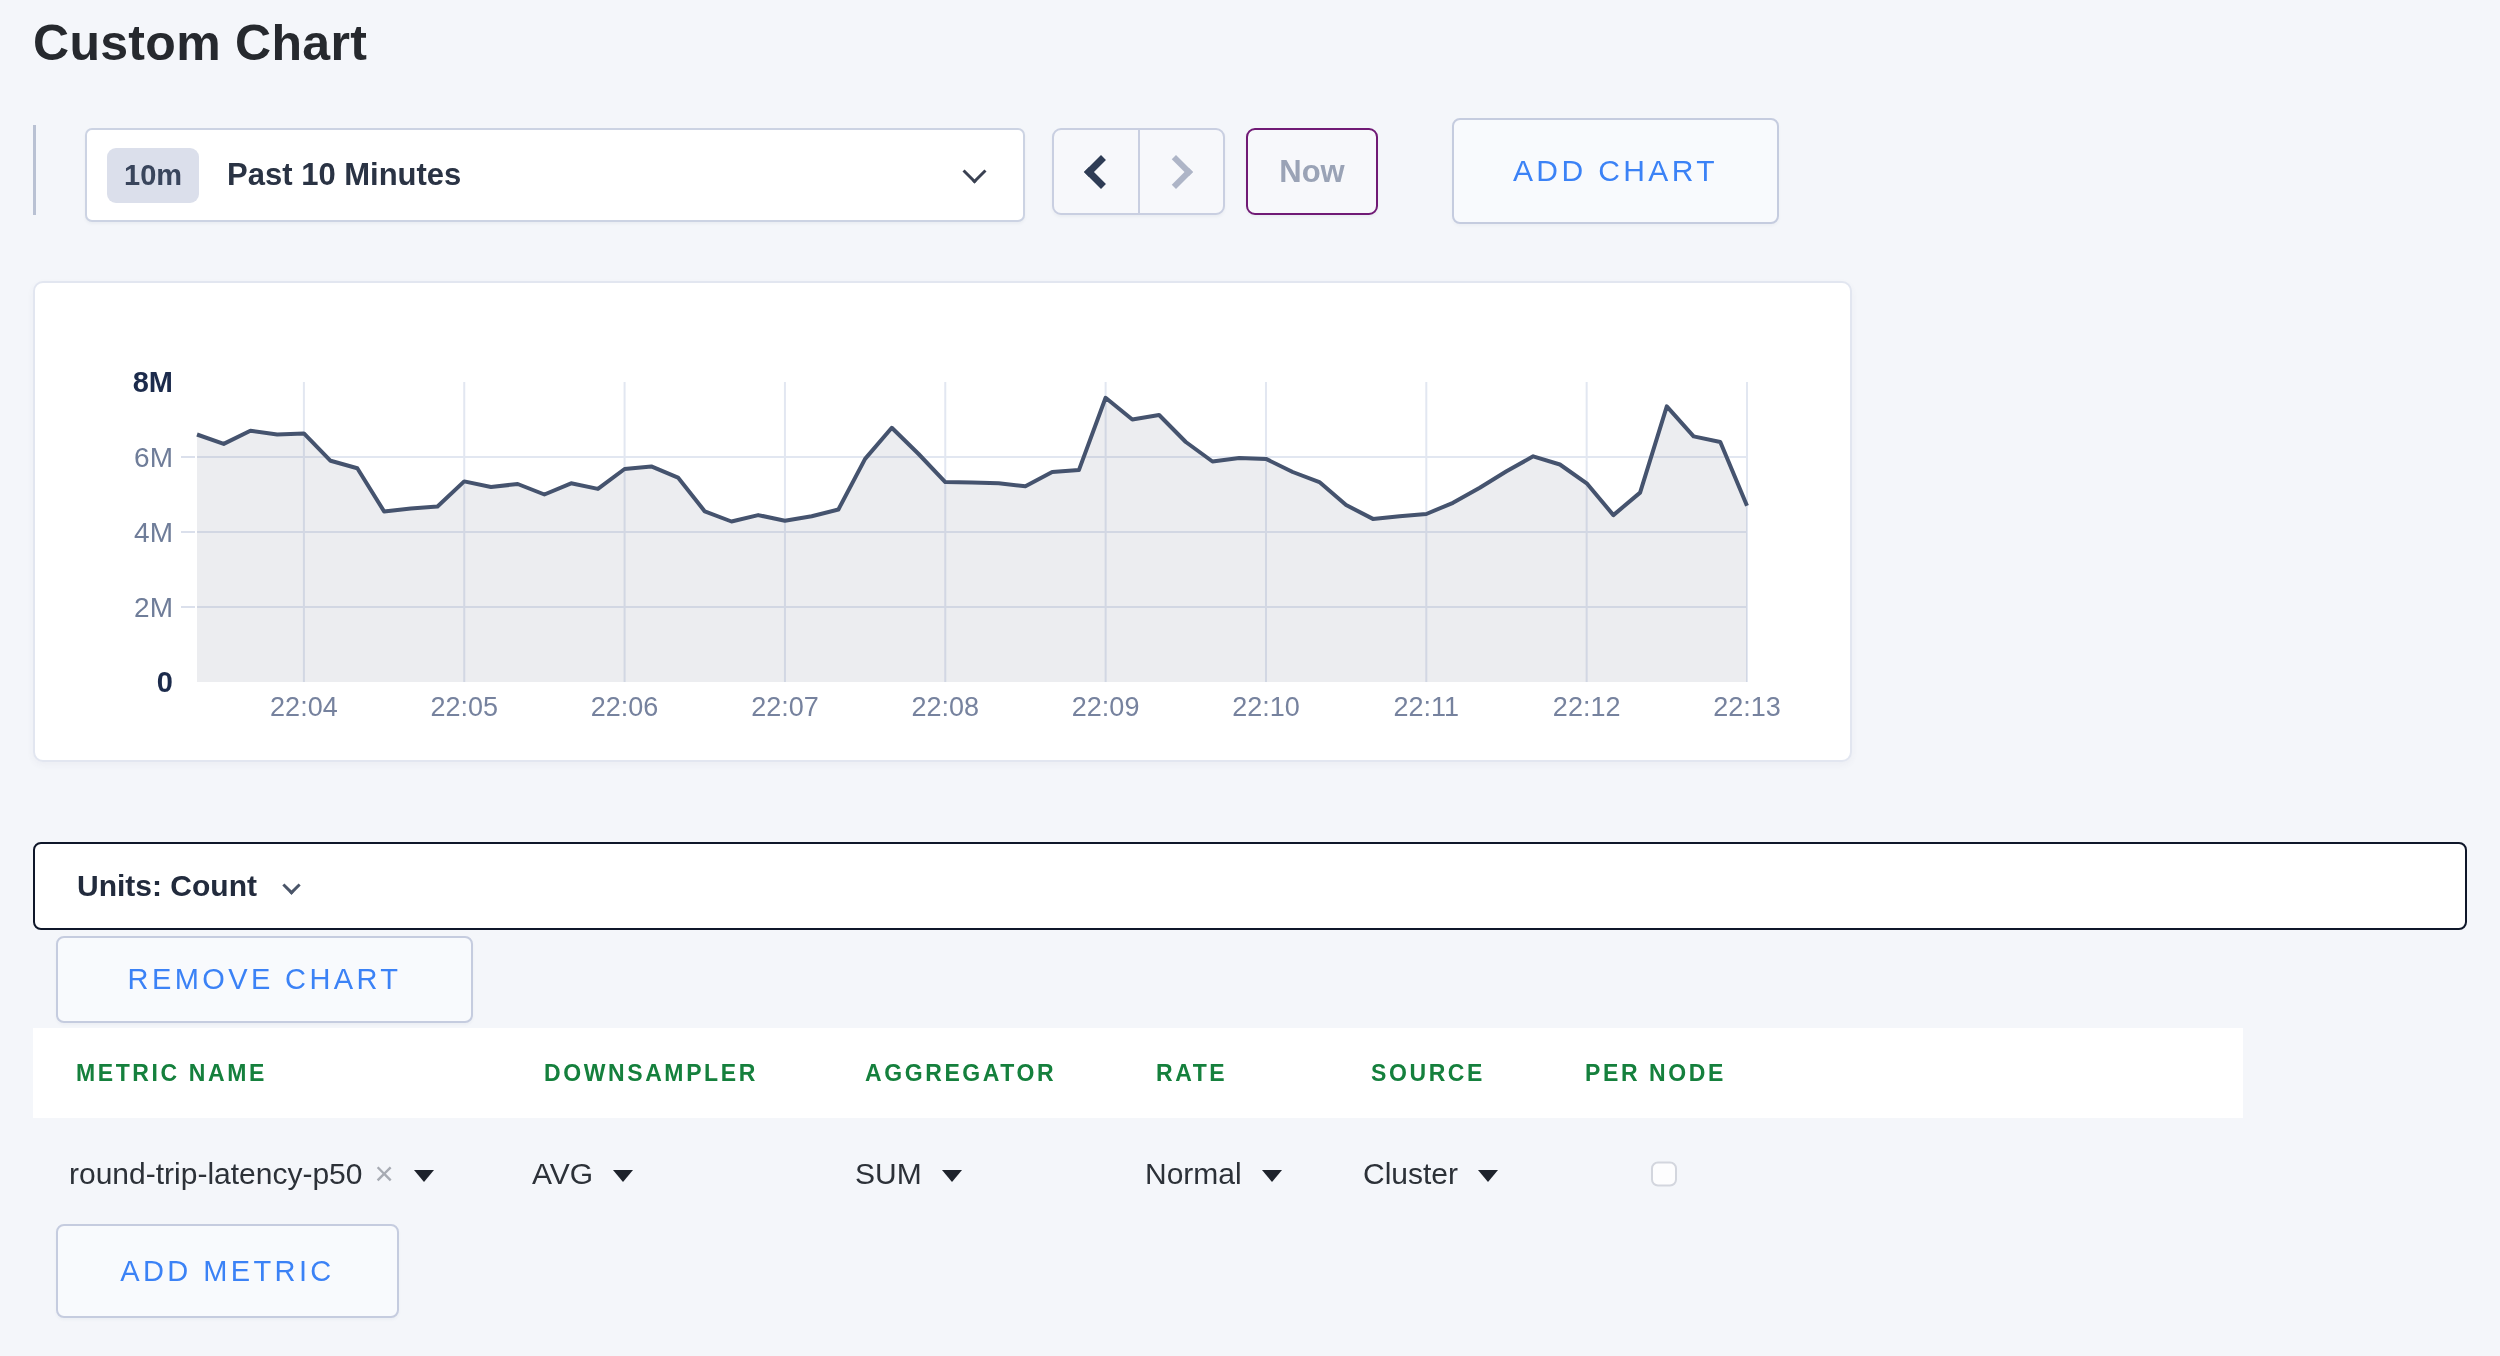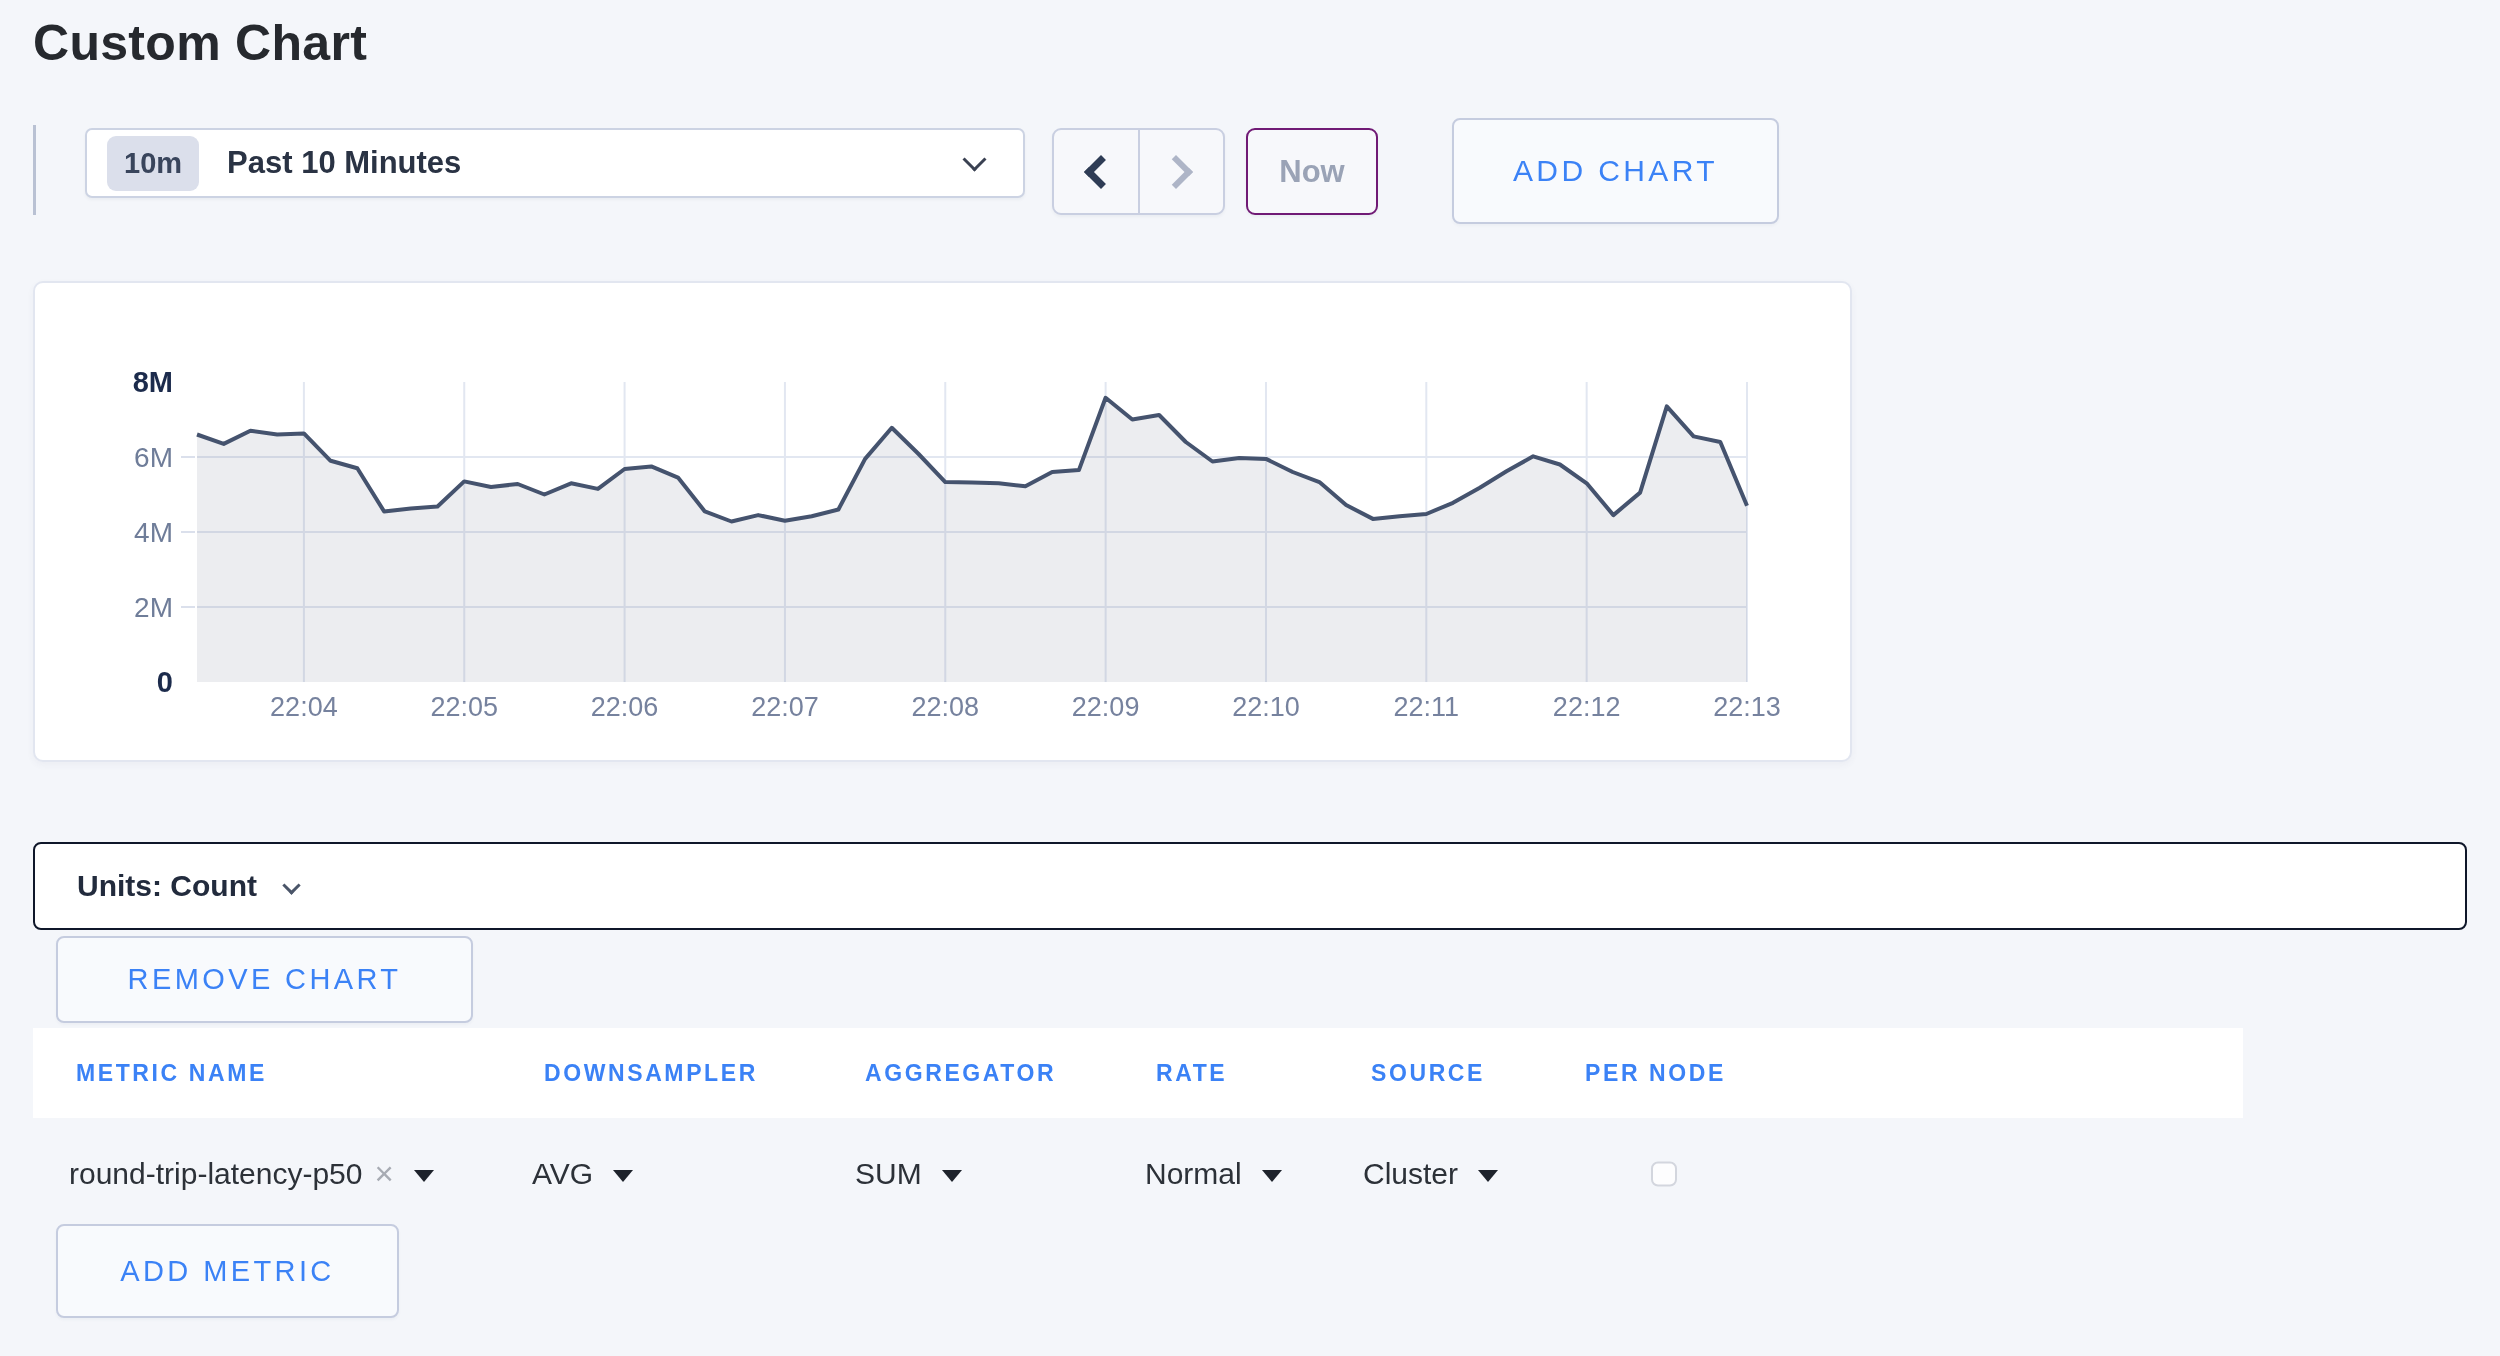--- a/index.html
+++ b/index.html
@@ -19,21 +19,21 @@
     font-size:50px; font-weight:700; letter-spacing:0.3px;
     color:#26292e;
   }
 
   
   .accent-bar {
     left:33px; top:125px; width:3px; height:90px;
     background:#b9c1d3;
   }
   .time-select {
-    left:85px; top:128px; width:940px; height:70px;
+    left:85px; top:128px; width:940px; height:94px;
     background:#ffffff;
     border:2px solid #ccd3e3; border-radius:7px;
     display:flex; align-items:center;
     box-shadow:0 2px 3px rgba(60,70,100,0.05);
     cursor:pointer;
   }
   .time-badge {
     margin-left:20px;
     background:#dbdfeb; border-radius:9px;
     padding:11px 17px;
@@ -119,21 +119,21 @@
 
   
   .table-head {
     left:33px; top:1028px; width:2210px; height:90px;
     background:#ffffff;
   }
   .th {
     position:absolute; top:0; height:100%;
     display:flex; align-items:center;
     font-size:23px; font-weight:700; letter-spacing:2.6px;
-    color:#3b82f6; white-space:nowrap;
+    color:#15803d; white-space:nowrap;
   }
   .metric-row { left:33px; top:1118px; width:2210px; height:112px; }
   .cell {
     position:absolute; top:50%; transform:translateY(-50%);
     display:flex; align-items:center;
     font-size:30px; color:#2c3138; white-space:nowrap;
     cursor:pointer;
   }
   .caret-down {
     width:0; height:0;

